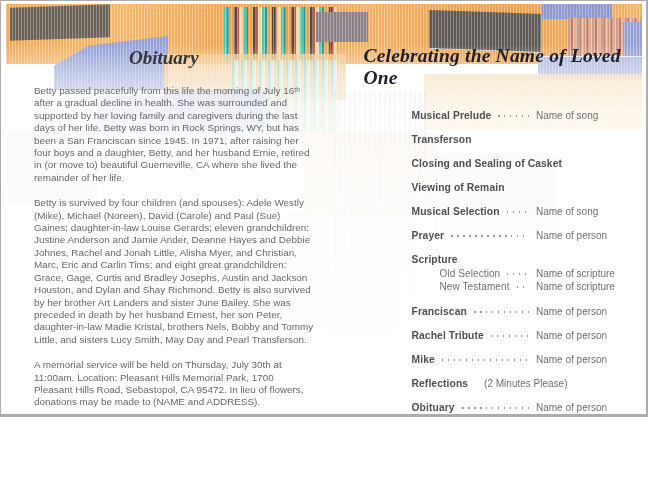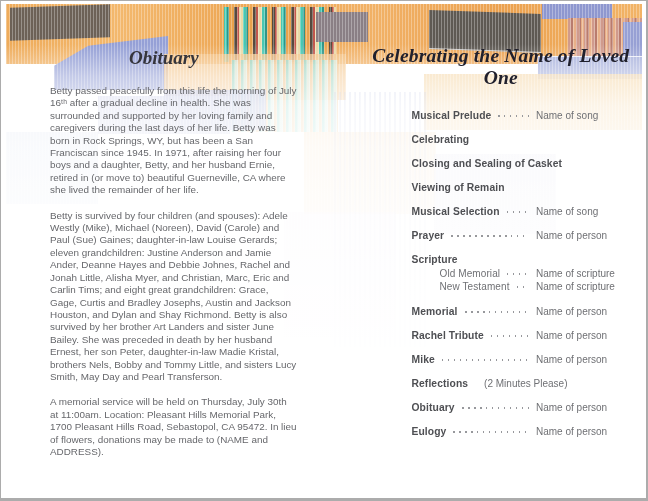--- a/index.html
+++ b/index.html
@@ -1,18 +1,18 @@
 <!DOCTYPE html>
 <html><head>
 <meta charset="utf-8">
 <style>
   html,body{margin:0;padding:0;background:#fff;}
   body{font-family:"Liberation Sans","DejaVu Sans",sans-serif;}
   .frame{
-    position:relative;width:648px;height:501px;box-sizing:border-box;
+    position:relative;width:648px;height:417px;box-sizing:border-box;
     background:#fff;border:1px solid #acacac;border-bottom-width:3px;border-right-width:2px;
     overflow:hidden;
   }
   
   .kente{position:absolute;left:5px;right:4px;top:3px;height:396px;overflow:hidden;}
   .kente .patch{position:absolute;}
   .base-row{left:0;right:0;top:0;height:60px;
     background:linear-gradient(90deg,#eeab5a 0%,#f3b86d 18%,#eda755 36%,#f1b166 58%,#eba14f 78%,#f2b467 100%);}
   .d1{left:4px;top:2px;width:100px;height:33px;background:#6c6157;transform:skewY(-2deg);}
   .d2{left:423px;top:8px;width:112px;height:38px;background:#5e5953;transform:skewY(2deg);border-bottom:1px solid rgba(255,255,255,.7);}
@@ -44,22 +44,22 @@
     background:linear-gradient(to bottom,rgba(255,255,255,0) 0,rgba(255,255,255,0) 40px,
       rgba(255,255,255,.45) 72px,rgba(255,255,255,.72) 102px,rgba(255,255,255,.85) 142px,
       rgba(255,255,255,.92) 212px,rgba(255,255,255,.97) 300px,#fff 394px);}
   
   .pages{position:relative;display:flex;width:100%;height:100%;}
   .page{width:50%;box-sizing:border-box;}
   .page.left{padding:0 10px 0 33px;}
   .page.right{padding:0 8px 0 40px;}
   h2.ptitle{font-family:"Liberation Serif","DejaVu Serif",serif;font-style:italic;font-weight:bold;}
   .page.left h2.ptitle{font-size:19px;color:#35353c;text-align:center;margin:46px 20px 16px 0;}
-  .page.right h2.ptitle{font-size:19.5px;color:#20202d;text-align:center;margin:44px 0 21px;letter-spacing:.2px;}
-  .obit-text p{font-size:9.9px;line-height:12.4px;color:#66676b;margin:0 16px 13px;}
+  .page.right h2.ptitle{font-size:19.5px;color:#20202d;margin:44px 0 21px;letter-spacing:.2px;}
+  .obit-text p{font-size:9.9px;line-height:12.4px;color:#66676b;margin:0 0 13px;}
   
   .prog-row{display:flex;align-items:baseline;margin-bottom:13px;}
   .prog-label{font-weight:bold;font-size:10.3px;color:#4e4f53;letter-spacing:.1px;white-space:nowrap;padding-left:48px;}
   .prog-note{margin-left:16px;font-size:10px;color:#6f7074;white-space:nowrap;}
   .leader{flex:1;height:2px;margin:0 7px;align-self:center;
     background:repeating-linear-gradient(to right,#97989c 0 1.5px,transparent 1.5px 6px);}
   .prog-value{flex:none;width:102px;font-size:10px;color:#6f7074;}
   .prog-row.tight{margin-bottom:3px;}
   .prog-row.sub{margin:0 0 2px 28px;}
   .prog-row.sub .prog-label{font-weight:normal;font-size:10px;color:#6f7074;}
@@ -108,21 +108,21 @@
 
     <div class="page right">
       <h2 class="ptitle">Celebrating the Name of Loved One</h2>
       <div id="program-list">
           <div class="prog-row">
             <span class="prog-label">Musical Prelude</span>
             <span class="leader"></span>
             <span class="prog-value">Name of song</span>
           </div>
           <div class="prog-row">
-            <span class="prog-label">Celebrating</span>
+            <span class="prog-label">Transferson</span>
           </div>
           <div class="prog-row">
             <span class="prog-label">Closing and Sealing of Casket</span>
           </div>
           <div class="prog-row">
             <span class="prog-label">Viewing of Remain</span>
           </div>
           <div class="prog-row">
             <span class="prog-label">Musical Selection</span>
             <span class="leader"></span>
@@ -130,31 +130,31 @@
           </div>
           <div class="prog-row">
             <span class="prog-label">Prayer</span>
             <span class="leader"></span>
             <span class="prog-value">Name of person</span>
           </div>
           <div class="prog-row tight">
             <span class="prog-label">Scripture</span>
           </div>
           <div class="prog-row sub">
-            <span class="prog-label">Old Memorial</span>
+            <span class="prog-label">Old Selection</span>
             <span class="leader"></span>
             <span class="prog-value">Name of scripture</span>
           </div>
           <div class="prog-row sub sub-last">
             <span class="prog-label">New Testament</span>
             <span class="leader"></span>
             <span class="prog-value">Name of scripture</span>
           </div>
           <div class="prog-row">
-            <span class="prog-label">Memorial</span>
+            <span class="prog-label">Franciscan</span>
             <span class="leader"></span>
             <span class="prog-value">Name of person</span>
           </div>
           <div class="prog-row">
             <span class="prog-label">Rachel Tribute</span>
             <span class="leader"></span>
             <span class="prog-value">Name of person</span>
           </div>
           <div class="prog-row">
             <span class="prog-label">Mike</span>

